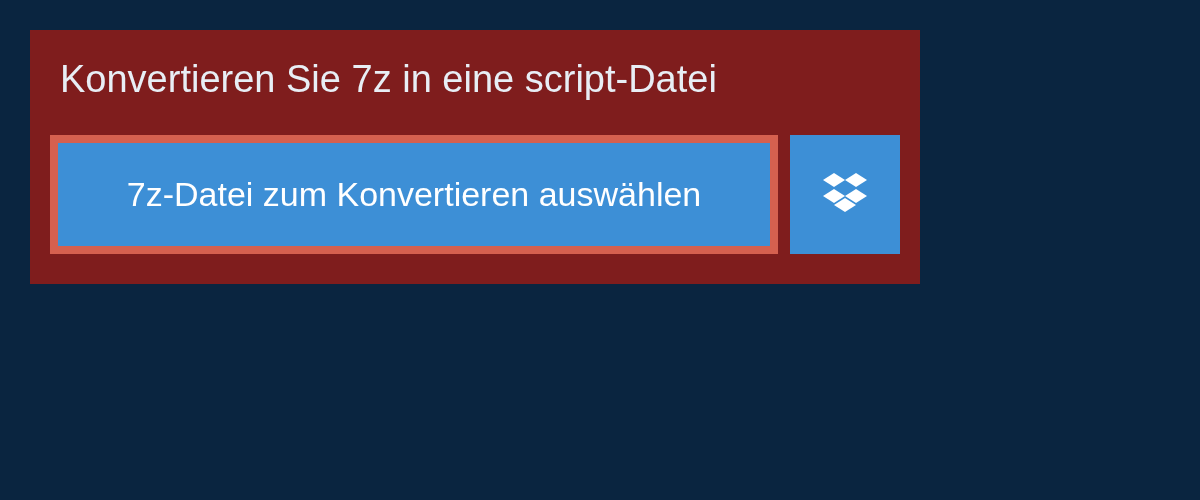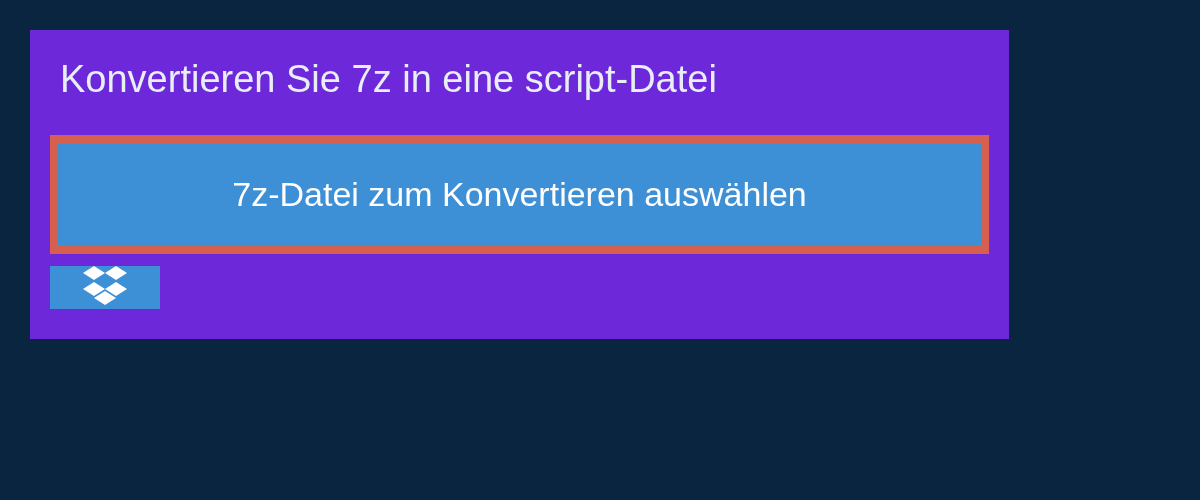--- a/index.html
+++ b/index.html
@@ -8,36 +8,35 @@
       box-sizing: border-box;
     }
     body {
       width: 1200px;
       height: 500px;
       background: #0a2540;
       font-family: -apple-system, BlinkMacSystemFont, 'Segoe UI', Arial, sans-serif;
       overflow: hidden;
     }
     .panel {
-      background: #6d28d9;
+      background: #7f1d1d;
       margin: 30px 30px 0 30px;
-      width: 979px;
+      width: 890px;
     }
     .heading {
       color: #e8eef5;
       font-size: 38px;
       font-weight: 400;
       padding: 28px 30px 34px 30px;
     }
     .button-row {
       display: flex;
       padding: 0 20px 30px 20px;
       gap: 12px;
       align-items: stretch;
-      flex-direction: column;
     }
     .select-file-button {
       flex: 1;
       background: #3d8fd6;
       border: 8px solid #d5604f;
       color: #ffffff;
       font-size: 34px;
       font-weight: 400;
       padding: 32px 20px;
       cursor: pointer;

